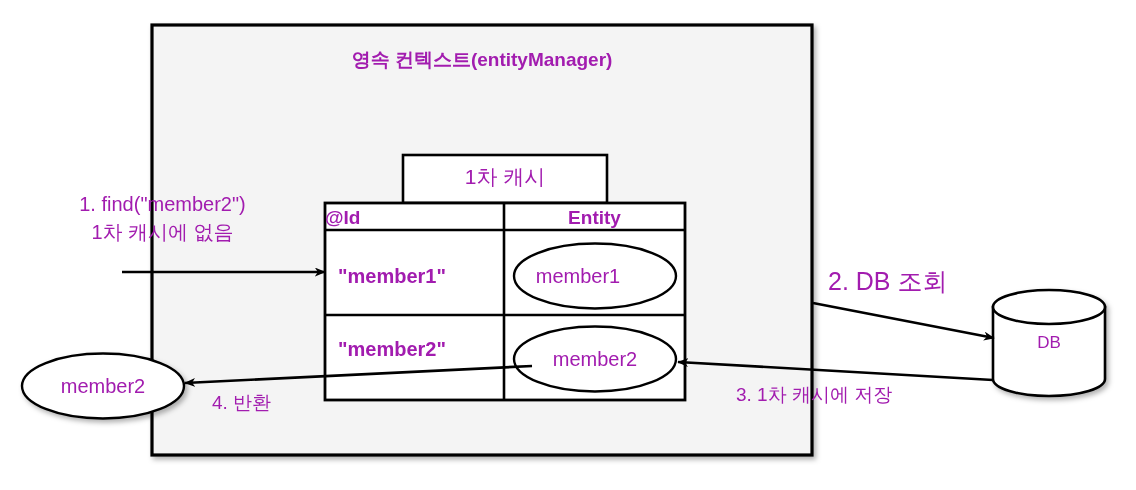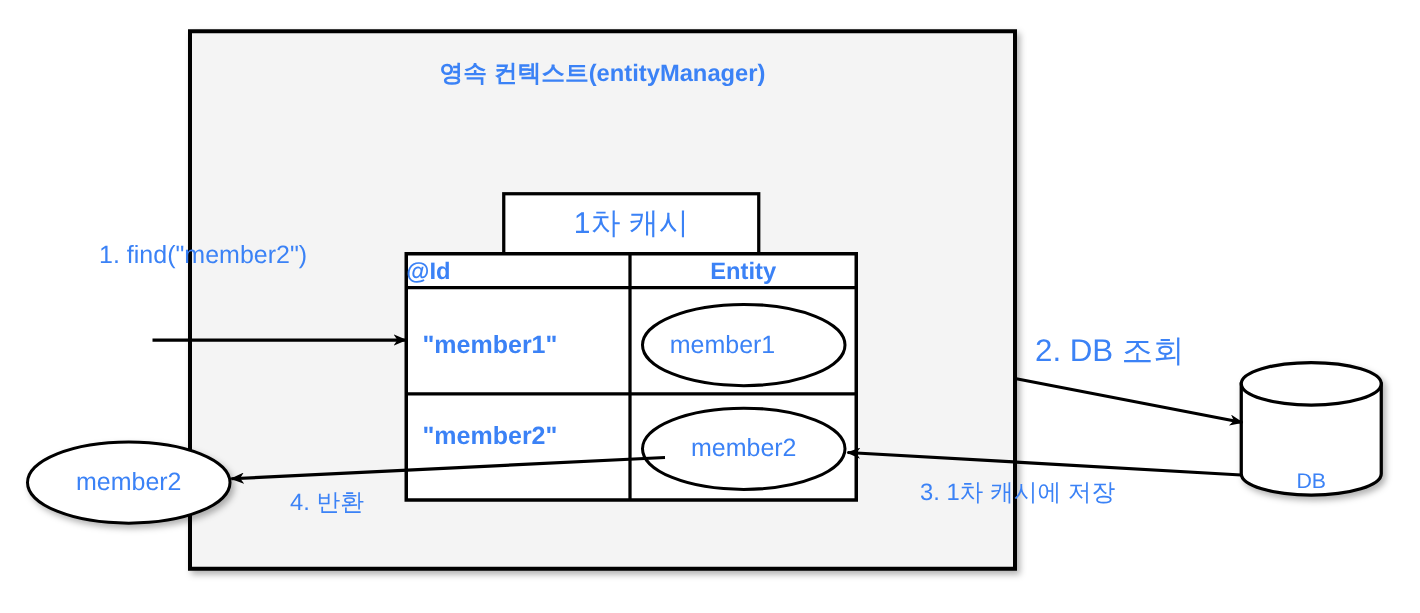--- a/index.html
+++ b/index.html
@@ -17,38 +17,38 @@
   }
   svg.layer {
     position: absolute;
     left: 0;
     top: 0;
     width: 1136px;
     height: 490px;
   }
   .txt {
     position: absolute;
-    color: #3b82f6;
+    color: #a21caf;
     white-space: pre;
     line-height: 1.28;
   }
   #context-title {
     left: 152px;
     top: 48px;
     width: 660px;
     text-align: center;
     font-size: 19px;
     font-weight: bold;
   }
   #cache-tab-label {
     left: 403px;
     top: 164px;
     width: 204px;
     text-align: center;
-    font-size: 24px;
+    font-size: 21px;
     font-weight: normal;
   }
   #col-head-id {
     left: 325px;
     top: 206px;
     width: 179px;
     font-size: 19px;
     font-weight: bold;
   }
   #col-head-entity {
@@ -92,21 +92,20 @@
     width: 162px;
     text-align: center;
     font-size: 20px;
   }
   #db-label {
     left: 993px;
     top: 332px;
     width: 112px;
     text-align: center;
     font-size: 17px;
-    margin-top: 42px;
   }
   #step1-line1 {
     left: 0px;
     top: 192px;
     width: 325px;
     text-align: center;
     font-size: 20px;
   }
   #step1-line2 {
     left: 0px;
@@ -122,21 +121,20 @@
   }
   #step3-label {
     left: 736px;
     top: 383px;
     font-size: 19px;
   }
   #step4-label {
     left: 212px;
     top: 391px;
     font-size: 19px;
-    margin-left: 20px;
   }
 </style>
 </head>
 <body>
 
 <div id="canvas">
 
   <svg class="layer" viewBox="0 0 1136 490" xmlns="http://www.w3.org/2000/svg">
     <defs>
       <filter id="softshadow" x="-30%" y="-30%" width="180%" height="180%">
@@ -186,20 +184,21 @@
   <div class="txt" id="entity-1-label">member1</div>
 
   <div class="txt" id="cell-id-2">"member2"</div>
   <div class="txt" id="entity-2-label">member2</div>
 
   <div class="txt" id="result-ellipse-label">member2</div>
 
   <div class="txt" id="db-label">DB</div>
 
   <div class="txt" id="step1-line1">1. find("member2")</div>
+  <div class="txt" id="step1-line2">1차 캐시에 없음</div>
 
   <div class="txt" id="step2-label">2. DB 조회</div>
 
   <div class="txt" id="step3-label">3. 1차 캐시에 저장</div>
 
   <div class="txt" id="step4-label">4. 반환</div>
 
 </div>
 
 </body></html>

